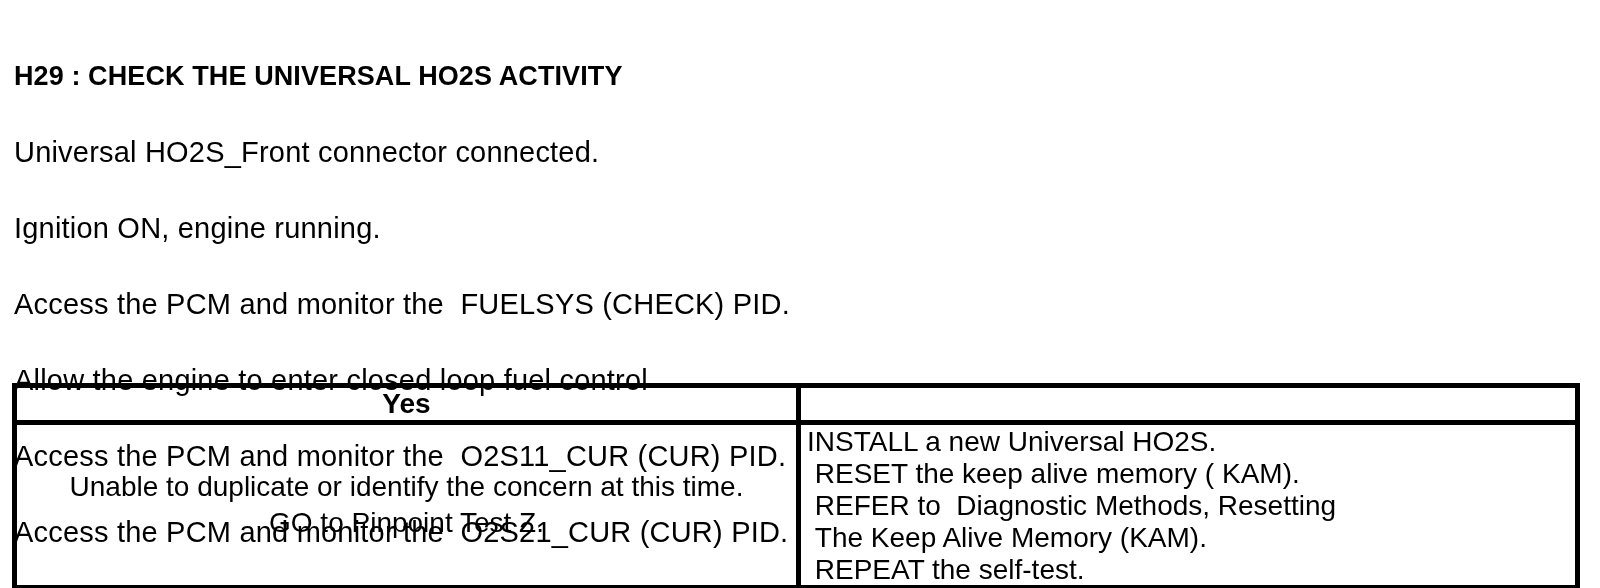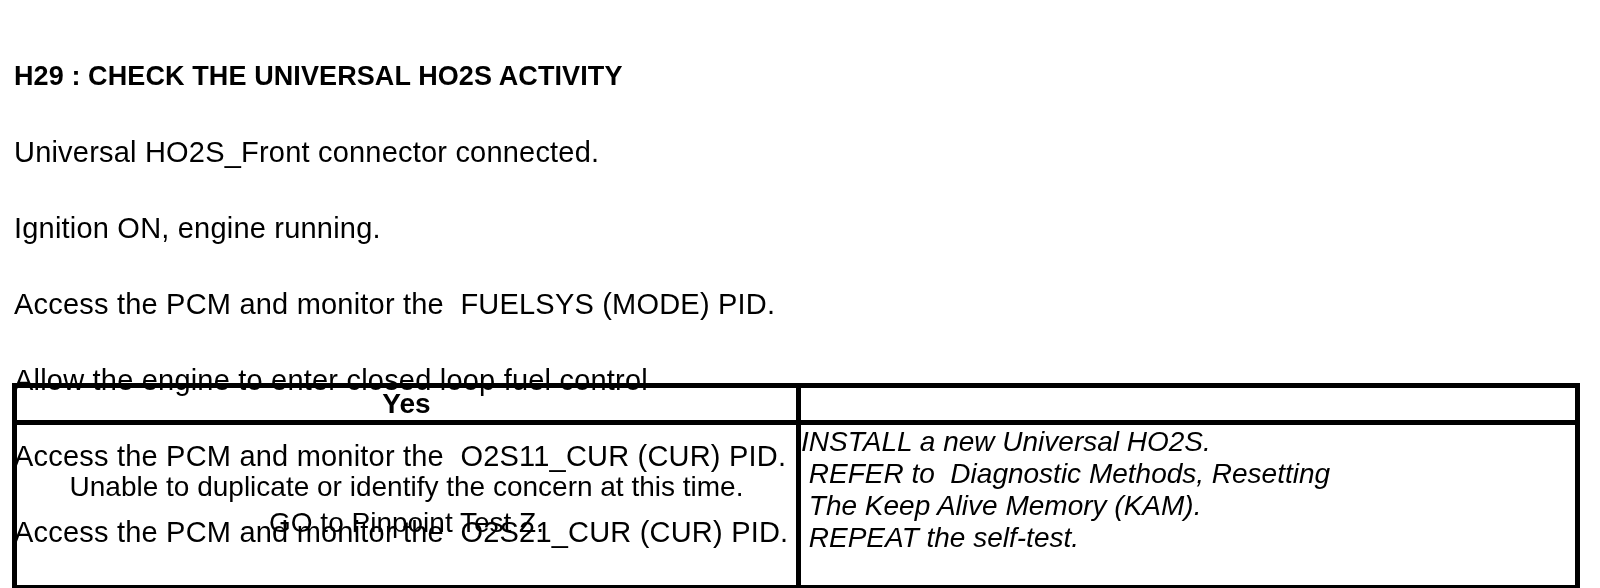--- a/index.html
+++ b/index.html
@@ -76,57 +76,57 @@
     align-items: center;
     text-align: center;
   }
   .td-yes .result-line {
     font-size: 28px;
     line-height: 36px;
     white-space: pre-wrap;
   }
   .td-no {
     flex: 1;
-    padding-left: 0;
+    padding-left: 6px;
     padding-top: 1px;
-    font-style: italic;
   }
   .td-no .result-line {
     font-size: 28px;
     line-height: 32px;
     white-space: pre-wrap;
   }
 </style>
 </head>
 <body>
 
 <div class="page">
 
   <div class="text-block">
     <div class="line title">H29 : CHECK THE UNIVERSAL HO2S ACTIVITY</div>
     <div class="line">Universal HO2S_Front connector connected.</div>
     <div class="line">Ignition ON, engine running.</div>
-    <div class="line">Access the PCM and monitor the  FUELSYS (MODE) PID.</div>
+    <div class="line">Access the PCM and monitor the  FUELSYS (CHECK) PID.</div>
     <div class="line">Allow the engine to enter closed loop fuel control</div>
     <div class="line">Access the PCM and monitor the  O2S11_CUR (CUR) PID.</div>
     <div class="line">Access the PCM and monitor the  O2S21_CUR (CUR) PID.</div>
     <div class="line question">Does the O2S11_CUR or O2S21_CUR  PID value switch?</div>
   </div>
 
   <div class="decision-table">
     <div class="thead-row">
       <div class="th-cell th-yes">Yes</div>
     </div>
     <div class="tbody-row">
       <div class="td-yes">
         <div class="result-line">Unable to duplicate or identify the concern at this time.</div>
         <div class="result-line">GO to Pinpoint Test Z.</div>
       </div>
       <div class="td-no">
         <div class="result-line">INSTALL a new Universal HO2S.</div>
+        <div class="result-line"> RESET the keep alive memory ( KAM).</div>
         <div class="result-line"> REFER to  Diagnostic Methods, Resetting</div>
         <div class="result-line"> The Keep Alive Memory (KAM).</div>
         <div class="result-line"> REPEAT the self-test.</div>
       </div>
     </div>
   </div>
 
 </div>
 
 </body></html>

